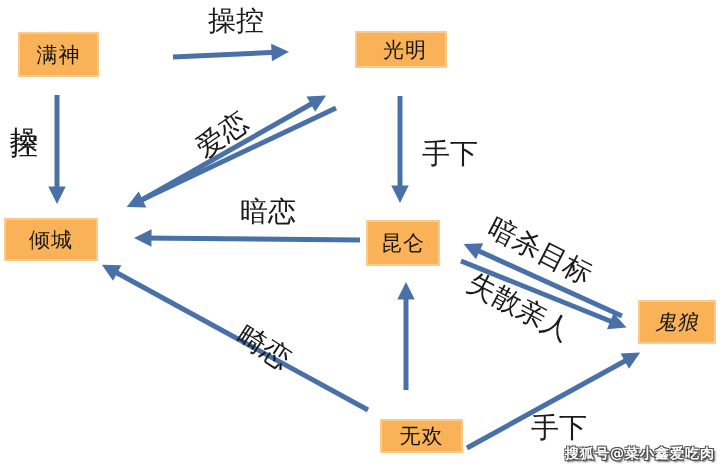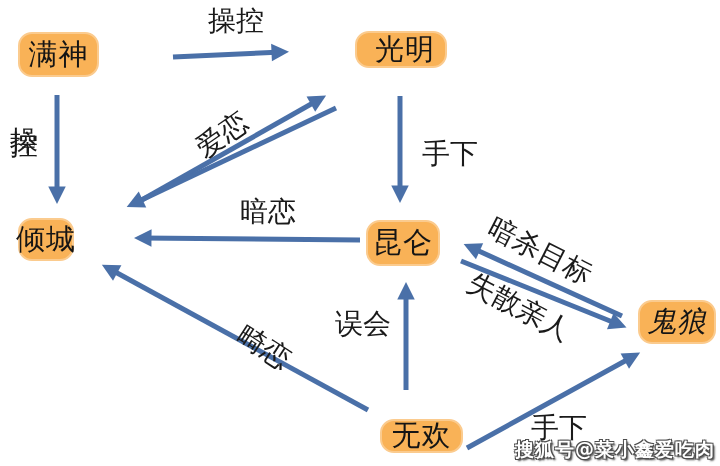--- a/index.html
+++ b/index.html
@@ -15,34 +15,34 @@
     position: absolute;
     left: 0; top: 0;
     width: 720px; height: 466px;
     pointer-events: none;
   }
   #arrow-layer line { stroke: #4A70A8; stroke-width: 5; }
   .node {
     position: absolute;
     background: #F9B257;
     border: 2px solid #FBCB8E;
-    border-radius: 14px;
+    border-radius: 0;
     box-sizing: border-box;
     display: flex;
     align-items: center;
     justify-content: center;
-    font-size: 29px;
+    font-size: 21px;
     font-weight: 500;
     color: #151515;
     letter-spacing: 1px;
     white-space: nowrap;
   }
   .n-manshen   { left: 18px;  top: 32px;  width: 81px; height: 45px; }
   .n-guangming { left: 355px; top: 31px;  width: 92px; height: 37px; padding-left: 8px; }
-  .n-qingcheng { left: 18px;  top: 218px; width: 56px; height: 43px; }
+  .n-qingcheng { left: 4px;  top: 218px; width: 94px; height: 43px; }
   .n-kunlun    { left: 366px; top: 220px; width: 74px; height: 46px; }
   .n-guilang   { left: 638px; top: 300px; width: 78px; height: 44px; font-style: italic; }
   .n-wuhuan    { left: 380px; top: 419px; width: 83px; height: 34px; }
   .elabel {
     position: absolute;
     font-size: 28px;
     color: #1a1a1a;
     white-space: nowrap;
     transform: translate(-50%, -50%);
     line-height: 1.05;
@@ -60,21 +60,21 @@
   .l-anlian         { left: 268px; top: 212px; }
   .l-ansha          { left: 540px; top: 251px; transform: translate(-50%,-50%) rotate(27deg); }
   .l-shisan         { left: 519px; top: 307px; transform: translate(-50%,-50%) rotate(28deg); }
   .l-wuhui          { left: 363px; top: 324px; }
   .l-jilian         { left: 264px; top: 347px; transform: translate(-50%,-50%) rotate(33deg); }
   .l-shouxia-bottom { left: 559px; top: 428px; }
   #watermark {
     position: absolute;
     right: 5px;
     bottom: 3px;
-    font-size: 19px;
+    font-size: 14px;
     font-weight: bold;
     color: #ffffff;
     letter-spacing: 1px;
     text-shadow:
       -1px -1px 0 #4d4d4d,
        1px -1px 0 #4d4d4d,
       -1px  1px 0 #4d4d4d,
        1px  1px 0 #4d4d4d,
        2px  2px 2px #3a3a3a;
   }
@@ -110,19 +110,18 @@
   <div class="node n-guilang">鬼狼</div>
   <div class="node n-wuhuan">无欢</div>
 
   <div class="elabel l-caokong-top">操控</div>
   <div class="elabel l-caokong-left">操控</div>
   <div class="elabel l-ailian">爱恋</div>
   <div class="elabel l-shouxia-top">手下</div>
   <div class="elabel l-anlian">暗恋</div>
   <div class="elabel l-ansha">暗杀目标</div>
   <div class="elabel l-shisan">失散亲人</div>
-  <div class="elabel l-wuhui">误会</div>
   <div class="elabel l-jilian">畸恋</div>
   <div class="elabel l-shouxia-bottom">手下</div>
 
   <div id="watermark">搜狐号@菜小鑫爱吃肉</div>
 
 </div>
 
 </body></html>

